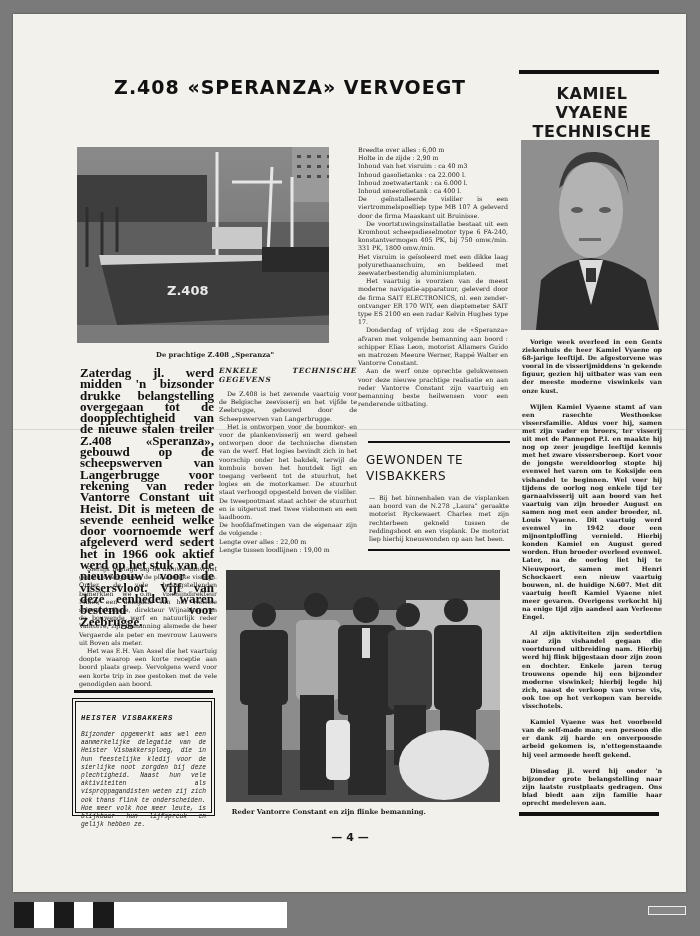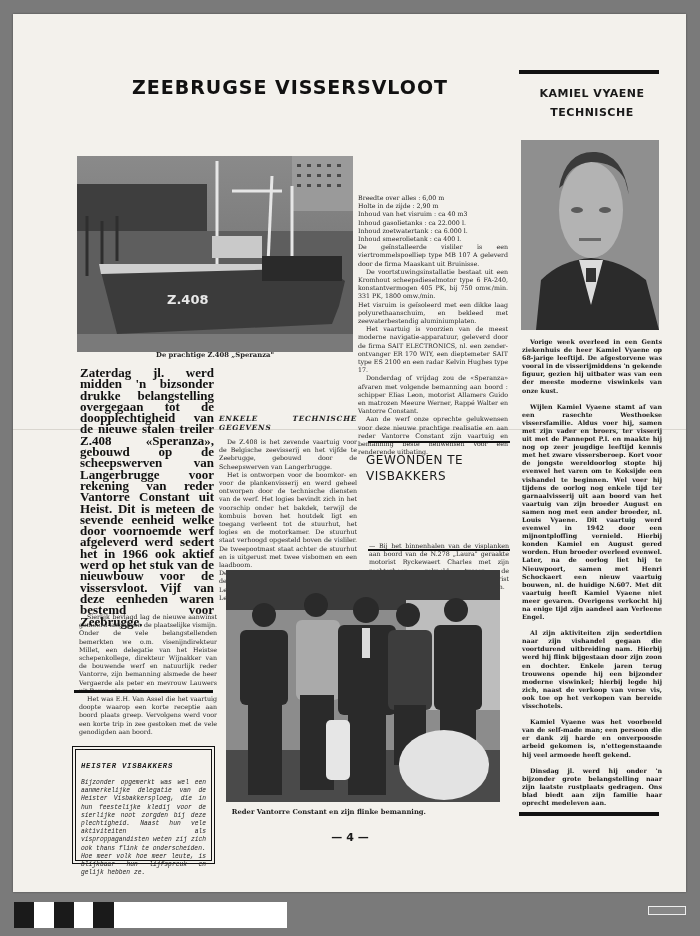--- a/index.html
+++ b/index.html
@@ -1,53 +1,53 @@
 <!DOCTYPE html>
 <html><head>
 <meta charset="utf-8">
 <style>
   html, body { margin:0; padding:0; }
   body { width:700px; height:936px; background:#7a7a7a; position:relative; overflow:hidden; font-family:"DejaVu Serif", serif; color:#1a1a1a; }
   .sheet { position:absolute; left:13px; top:14px; width:673px; height:878px; background:#f3f1ec; box-shadow:0 0 2px rgba(0,0,0,.4); }
   .fold { position:absolute; left:0; width:100%; height:1px; background:#d9d6cf; }
   .abs { position:absolute; }
   .headline { left:70px; top:72px; width:440px; text-align:center; font-family:"DejaVu Sans", sans-serif; font-weight:bold; font-size:19px; line-height:31px; letter-spacing:1px; color:#111; }
-  .obit-title { left:518px; top:84px; width:148px; text-align:center; font-family:"DejaVu Sans", sans-serif; font-weight:bold; font-size:11px; line-height:19px; letter-spacing:.5px; }
+  .obit-title { left:518px; top:84px; width:148px; text-align:center; font-family:"DejaVu Sans", sans-serif; font-weight:bold; font-size:16px; line-height:19px; letter-spacing:.5px; }
   .rule { background:#111; }
   .photo { background:#555; overflow:hidden; }
   .caption { font-family:"DejaVu Serif", serif; font-size:6.8px; font-weight:bold; text-align:center; color:#222; }
-  .col { font-size:6.3px; line-height:8.2px; text-align:justify; color:#222;margin-top:48px; }
+  .col { font-size:6.3px; line-height:8.2px; text-align:justify; color:#222; }
   .col p { margin:0 0 0 0; text-indent:8px; }
   .lead { font-family:Liberation Serif, serif; font-weight:bold; font-size:13px; line-height:11.3px; text-align:justify; color:#111; }
   .obit { font-family:"DejaVu Serif", serif; font-weight:bold; font-size:6.3px; line-height:8.1px; text-align:justify; color:#1a1a1a; }
   .obit p { margin:0 0 8px 0; text-indent:8px; }
   .subhead-it { font-style:italic; font-weight:bold; font-size:7.2px; letter-spacing:.8px; line-height:8.5px; }
   .sec-head { font-family:"DejaVu Sans", sans-serif; font-weight:normal; font-size:12px; line-height:16px; letter-spacing:.5px; }
   .box { border:4px double #111; padding:4px 5px; font-style:italic;font-family:Liberation Mono, monospace; }
   .page-num { font-family:"DejaVu Sans", sans-serif; font-weight:bold; font-size:11px; text-align:center; }
   .cal { position:absolute; top:902px; height:26px; }
 </style>
 </head>
 <body>
 
 <div class="sheet">
   <div class="fold" style="top:415px"></div>
 </div>
 
 <div class="abs headline">
-  <div>ZEEBRUGSE VISSERSVLOOT</div>
+  <div>Z.408 «SPERANZA» VERVOEGT</div>
 </div>
 
 <div class="abs rule" style="left:519px;top:70px;width:140px;height:4px"></div>
 <div class="abs obit-title">
   <div>KAMIEL VYAENE</div>
   <div>TECHNISCHE</div>
 </div>
 
-<div class="abs photo" style="left:77px;top:156px;width:276px;height:196px">
+<div class="abs photo" style="left:77px;top:147px;width:252px;height:196px">
   <svg width="276" height="196" viewBox="0 0 276 196">
     <defs>
       <linearGradient id="sky" x1="0" y1="0" x2="0" y2="1">
           <stop offset="0" stop-color="#8a8a8a"></stop>
           <stop offset="1" stop-color="#6b6b6b"></stop>
         </linearGradient>
     </defs>
     <rect width="276" height="196" fill="url(#sky)"></rect>
     <rect x="215" y="0" width="61" height="55" fill="#9a9a9a"></rect>
     <g fill="#4a4a4a">

